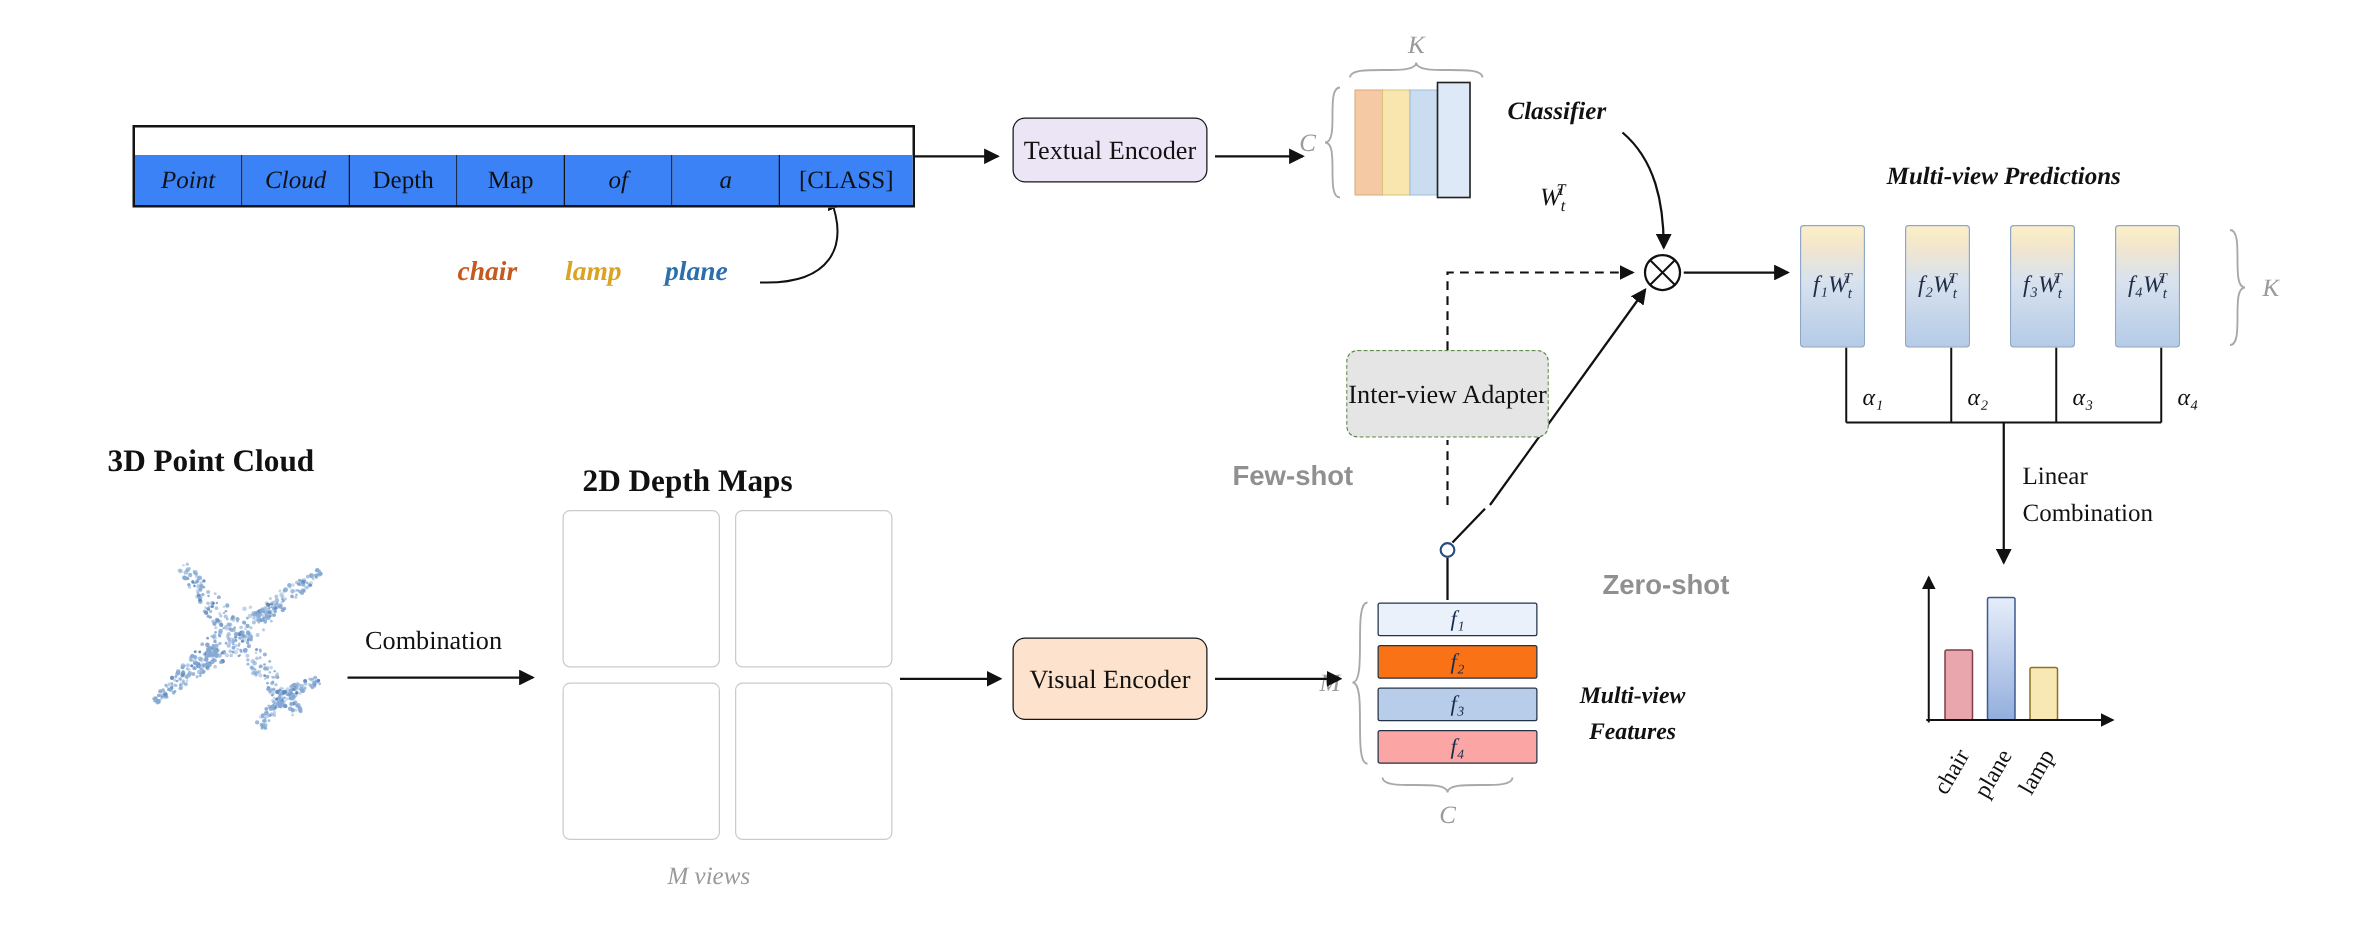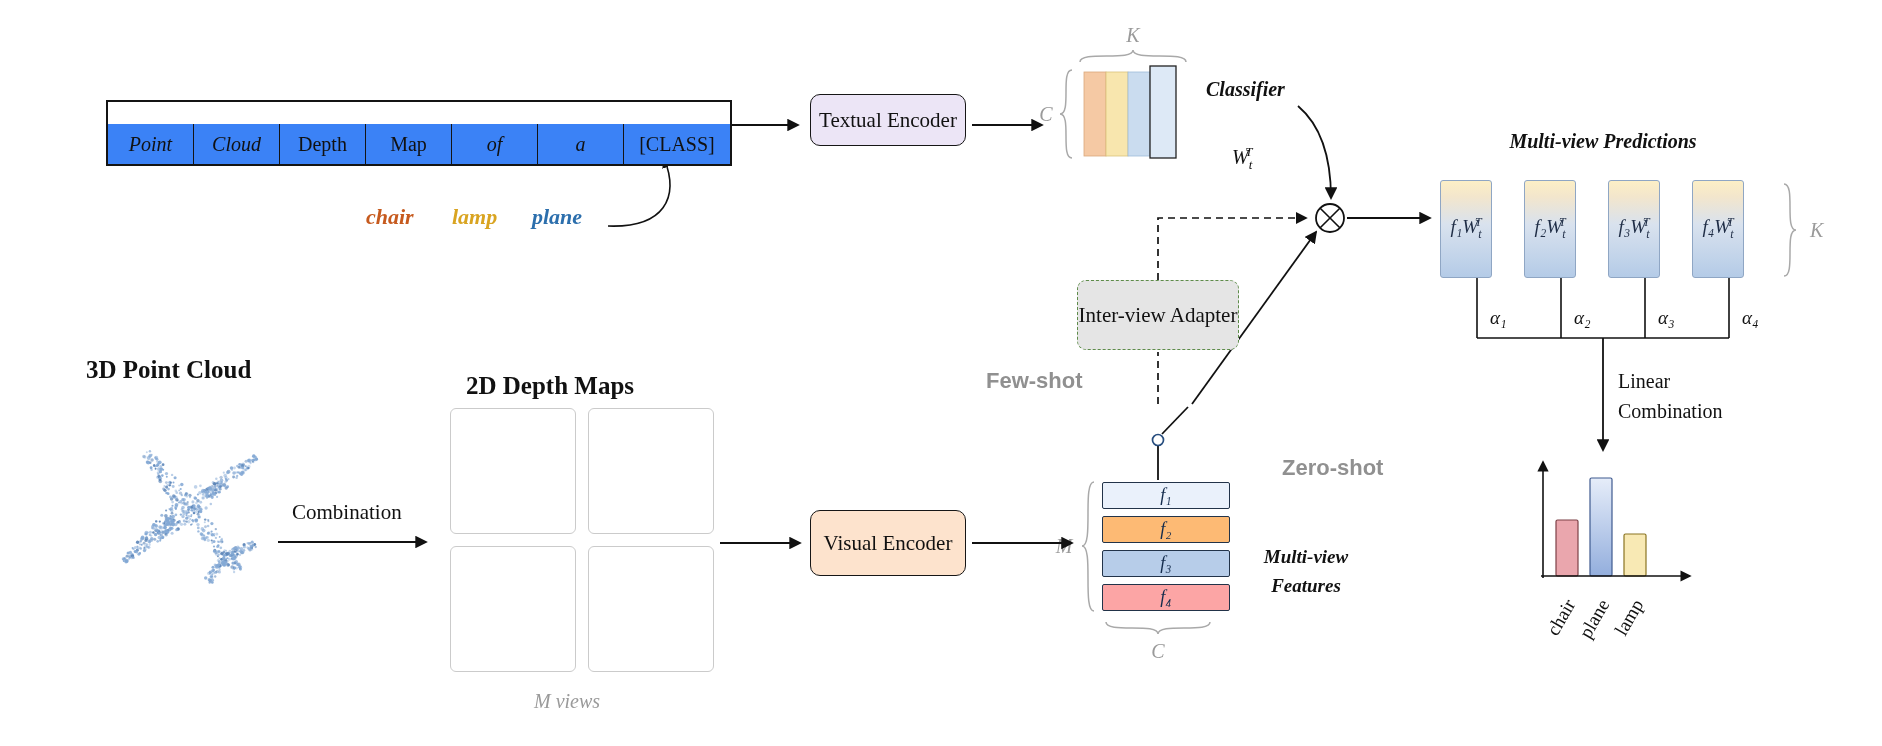--- a/index.html
+++ b/index.html
@@ -2028,21 +2028,21 @@
   <div class="abs pred-box" style="left:1608px;top:180px;">
     <span class="pmath"><span>f₃W</span><sub>t</sub><sup>T</sup></span>
   </div>
   <div class="abs pred-box" style="left:1692px;top:180px;">
     <span class="pmath"><span>f₄W</span><sub>t</sub><sup>T</sup></span>
   </div>
 
   <div class="abs lc-label" style="left:1618px;top:366px;width:122px;">Linear Combination</div>
 
   <div class="abs frow" style="left: 1102px; top: 482px; background-color: rgb(234, 241, 251);">f₁</div>
-  <div class="abs frow" style="left: 1102px; top: 516px; background-color: #fdba74;">f₂</div>
+  <div class="abs frow" style="left: 1102px; top: 516px; background-color: #f97316;">f₂</div>
   <div class="abs frow" style="left: 1102px; top: 550px; background-color: rgb(183, 205, 233);">f₃</div>
   <div class="abs frow" style="left: 1102px; top: 584px; background-color: #fca5a5;">f₄</div>
 
   <div class="abs mvf" style="left:1240px;top:542px;width:132px;">Multi-view Features</div>
 
   <div class="abs gray-label" style="left:986px;top:368px;">Few-shot</div>
   <div class="abs gray-label" style="left:1282px;top:455px;">Zero-shot</div>
 
   <div class="abs h1" style="left:86px;top:356px;">3D Point Cloud</div>
   <div class="abs h1" style="left:466px;top:356px;margin-top:16px;">2D Depth Maps</div>

